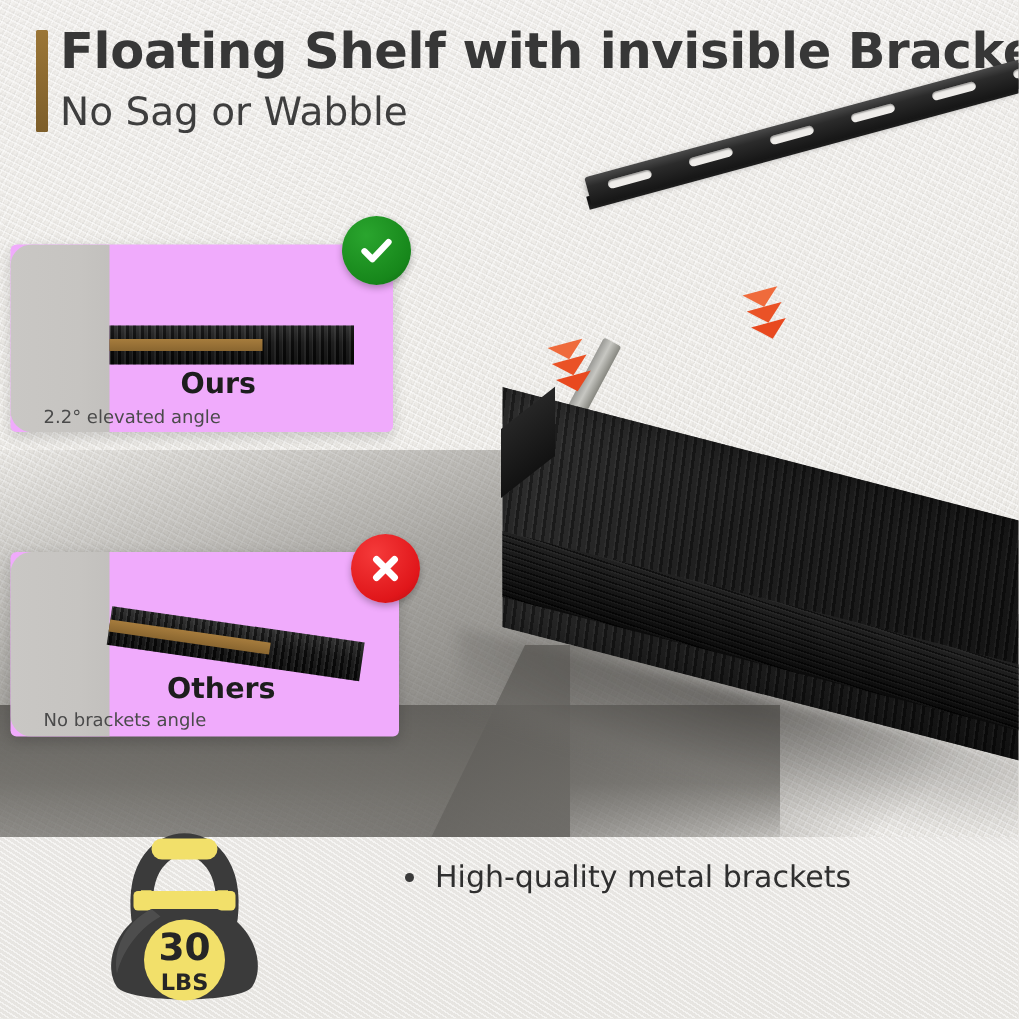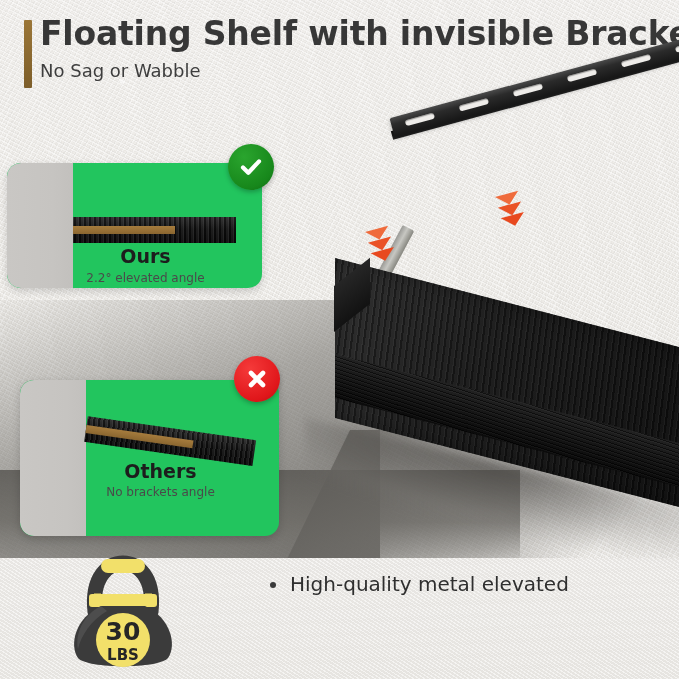--- a/index.html
+++ b/index.html
@@ -54,39 +54,39 @@
   .hdr-accent{
     position:absolute;left:0px;top:4px;width:8px;height:68px;border-radius:1px;
   }
   .hdr-title{
     position:absolute;left:16px;top:0px;
     font-size:33px;font-weight:700;color:#373737;letter-spacing:-.2px;
     white-space:nowrap;line-height:1.12;
   }
   .hdr-sub{
     position:absolute;left:16px;top:44px;
-    font-size:18px;font-weight:400;color:#3e3e3e;white-space:nowrap;
+    font-size:26px;font-weight:400;color:#3e3e3e;white-space:nowrap;
   }
 
   
   .card{
-    position:absolute;background:#22c55e;border-radius:14px;
+    position:absolute;background:#f0abfc;border-radius:4px;
     box-shadow:0 3px 9px rgba(0,0,0,.17);overflow:hidden;
   }
   .card .wallblk{
     position:absolute;left:0;top:0;bottom:0;width:66px;
     background:linear-gradient(90deg,#c9c7c4 0%,#c6c4c1 70%,#c2c0bd 100%);
     border-top-left-radius:14px;border-bottom-left-radius:14px;
   }
   .card-label{
     position:absolute;width:100%;text-align:center;
     font-size:19px;font-weight:600;color:#1d1d1d;
   }
   .card-sub{
-    position:absolute;width:100%;text-align:center;
+    position:absolute;width:100%;
     font-size:12px;font-weight:400;color:#4a4a4a;
   }
 
   
   .slab{position:absolute;}
   .slab .wood{
     position:absolute;inset:0;
     background:
       repeating-linear-gradient(90deg, rgba(255,255,255,.10) 0 1px, rgba(0,0,0,.35) 1px 3px, rgba(255,255,255,.05) 3px 5px),
       linear-gradient(180deg,#2a2a2a 0%,#121212 45%,#080808 100%);
@@ -203,21 +203,21 @@
     <div class="card-label" style="top:82px;left:22px;width:233px;">Ours</div>
     <div class="card-sub" style="top:108px;left:22px;width:233px;">2.2° elevated angle</div>
   </div>
 
   <div class="badge" style="left:228px;top:144px;background:radial-gradient(circle at 35% 28%,#2aa52e,#17871b 70%,#116613 100%);">
     <svg width="26" height="26" viewBox="0 0 26 26" aria-hidden="true">
       <path d="M5 13.5 L10.3 18.8 L21 7.4" fill="none" stroke="#ffffff" stroke-width="4.2" stroke-linecap="round" stroke-linejoin="round"></path>
     </svg>
   </div>
 
-  <div class="card" style="left:7px;top:380px;width:259px;height:156px;margin-left:13px;">
+  <div class="card" style="left:7px;top:368px;width:259px;height:123px;">
     <div class="wallblk"></div>
 
     <div class="slab" style="left:66px;top:36px;width:170px;height:26px;transform:rotate(8.2deg);transform-origin:left center;">
       <div class="wood"></div>
       <div class="core" style="left:0px;top:9px;width:108px;height:8px;"></div>
     </div>
 
     <div class="card-label" style="top:80px;left:22px;width:237px;">Others</div>
     <div class="card-sub" style="top:105px;left:22px;width:237px;">No brackets angle</div>
   </div>
@@ -272,17 +272,17 @@
 
       <circle cx="70" cy="90" r="27" fill="#f2e06a"></circle>
       <text x="70" y="90" text-anchor="middle" font-family="DejaVu Sans, sans-serif" font-size="25" font-weight="700" fill="#262626">30</text>
       <text x="70" y="110" text-anchor="middle" font-family="DejaVu Sans, sans-serif" font-size="15" font-weight="700" fill="#262626">LBS</text>
     </svg>
   </div>
 
   <div class="bullets">
     <div class="bullet">
       <span class="dot"></span>
-      <span class="txt">High-quality metal elevated</span>
+      <span class="txt">High-quality metal brackets</span>
     </div>
   </div>
 
 </div>
 
 </body></html>

